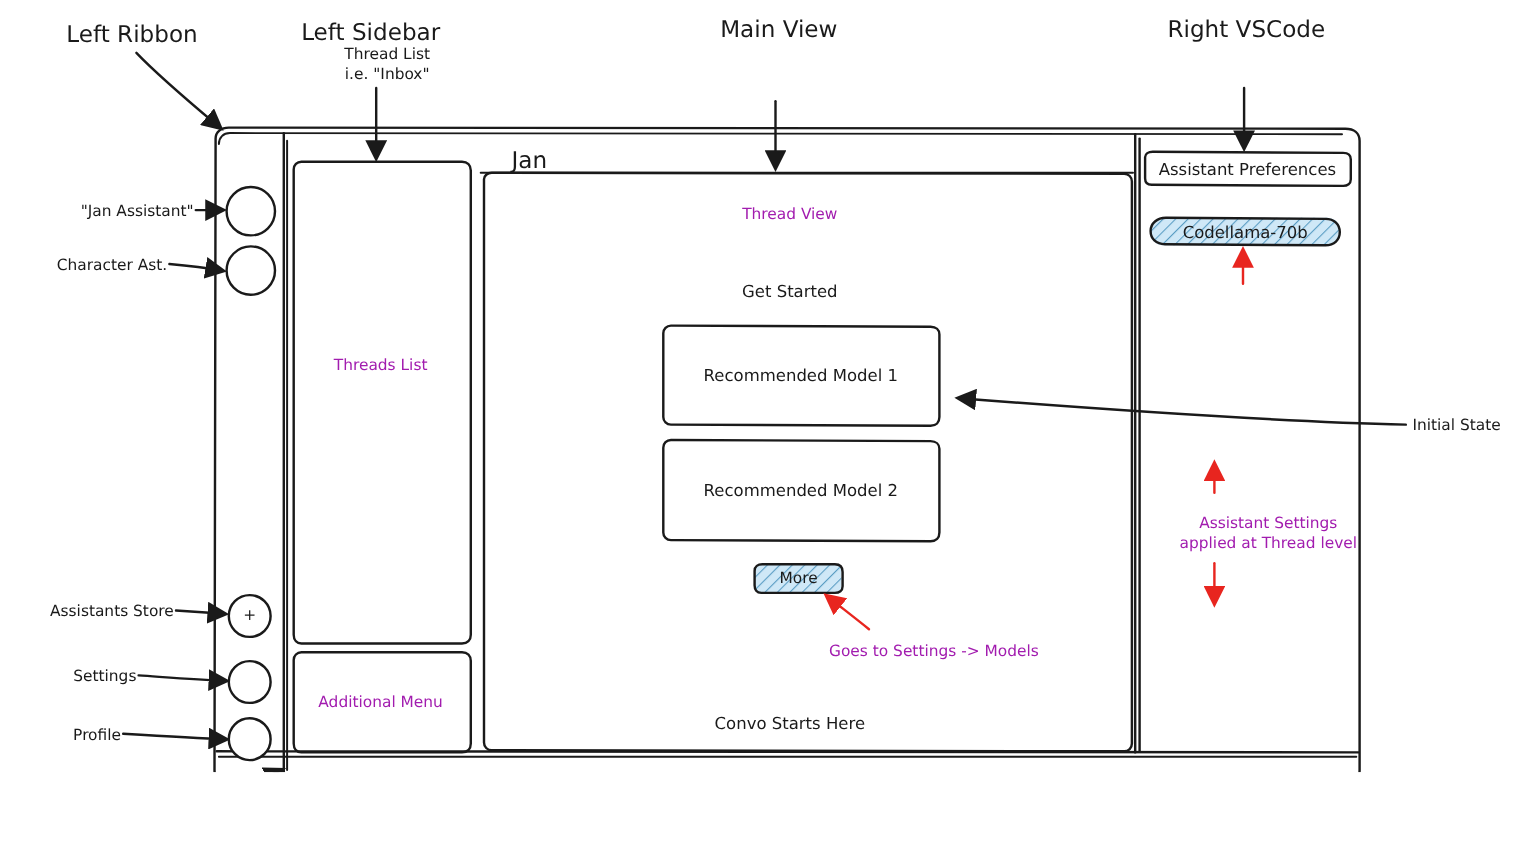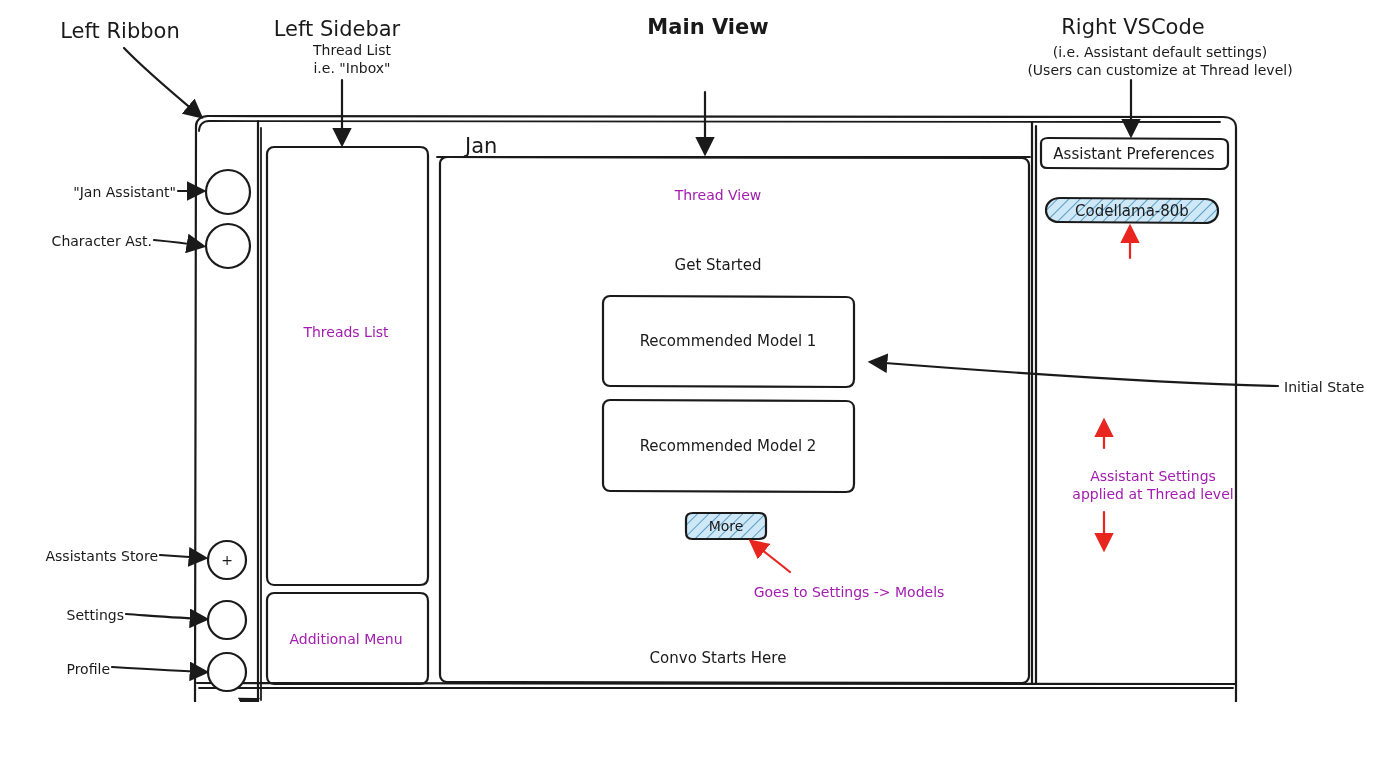--- a/index.html
+++ b/index.html
@@ -151,27 +151,25 @@
     <path class="hand-red" d="M1130,258 L1130,228" marker-end="url(#arrowRed)"></path>
 
     <path class="hand-red" d="M1104,448 L1104,422" marker-end="url(#arrowRed)"></path>
     <path class="hand-red" d="M1104,512 L1104,548" marker-end="url(#arrowRed)"></path>
 
     <path class="hand-red" d="M790,572 C775,560 762,550 752,542" marker-end="url(#arrowRed)"></path>
   </svg>
 
   <div class="lbl center" style="left:120px; top:18px; font-size:21px;">Left Ribbon</div>
   <div class="lbl center" style="left:337px; top:16px; font-size:21px;">Left Sidebar</div>
-  <div class="lbl center" style="left:708px; top:14px; font-size:21px;font-weight:bold;">Main View</div>
+  <div class="lbl center" style="left:708px; top:14px; font-size:21px;">Main View</div>
   <div class="lbl center" style="left:1133px; top:14px; font-size:21px;">Right VSCode</div>
 
   <div class="lbl center" style="left:352px; top:42px; font-size:14px;">Thread List
 i.e. "Inbox"</div>
-  <div class="lbl center" style="left:1160px; top:44px; font-size:14px;">(i.e. Assistant default settings)
-(Users can customize at Thread level)</div>
 
   <div class="lbl right" style="left:176px; top:184px; font-size:14px;">"Jan Assistant"</div>
   <div class="lbl right" style="left:152px; top:233px; font-size:14px;">Character Ast.</div>
   <div class="lbl right" style="left:158px; top:548px; font-size:14px;">Assistants Store</div>
   <div class="lbl right" style="left:124px; top:607px; font-size:14px;">Settings</div>
   <div class="lbl right" style="left:110px; top:661px; font-size:14px;">Profile</div>
   <div class="lbl" style="left:50px; top:726px; font-size:21px;">Status Bar</div>
 
   <div class="lbl" style="left:1284px; top:379px; font-size:14px;">Initial State</div>
 
@@ -187,17 +185,17 @@
   <div class="lbl center" style="left:718px; top:256px; font-size:15px;">Get Started</div>
 
   <div class="lbl center" style="left:728px; top:332px; font-size:15px;">Recommended Model 1</div>
   <div class="lbl center" style="left:728px; top:437px; font-size:15px;">Recommended Model 2</div>
 
   <div class="lbl center" style="left:726px; top:518px; font-size:14px;">More</div>
 
   <div class="lbl center" style="left:718px; top:649px; font-size:15px;">Convo Starts Here</div>
 
   <div class="lbl center" style="left:1134px; top:145px; font-size:15px;">Assistant Preferences</div>
-  <div class="lbl center" style="left:1132px; top:202px; font-size:15px;">Codellama-80b</div>
+  <div class="lbl center" style="left:1132px; top:202px; font-size:15px;">Codellama-70b</div>
 
   <div class="lbl center" style="left:227px; top:552px; font-size:14px;">+</div>
 
 </div>
 
 </body></html>

